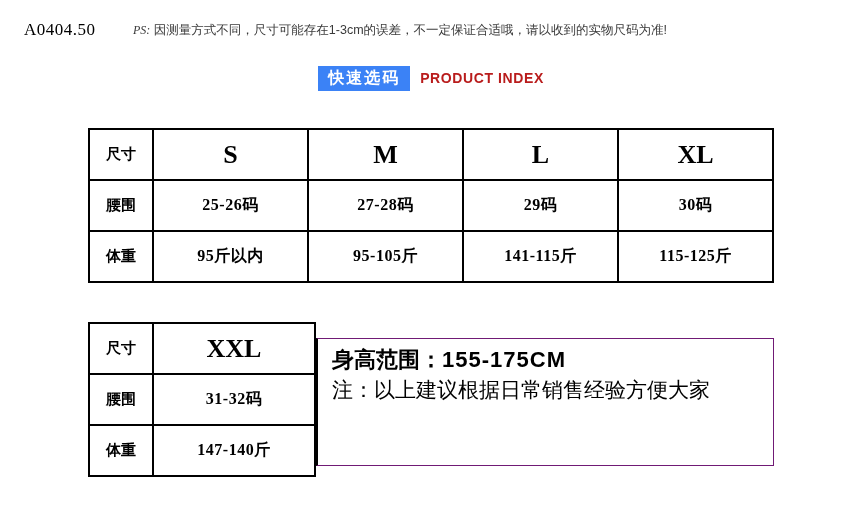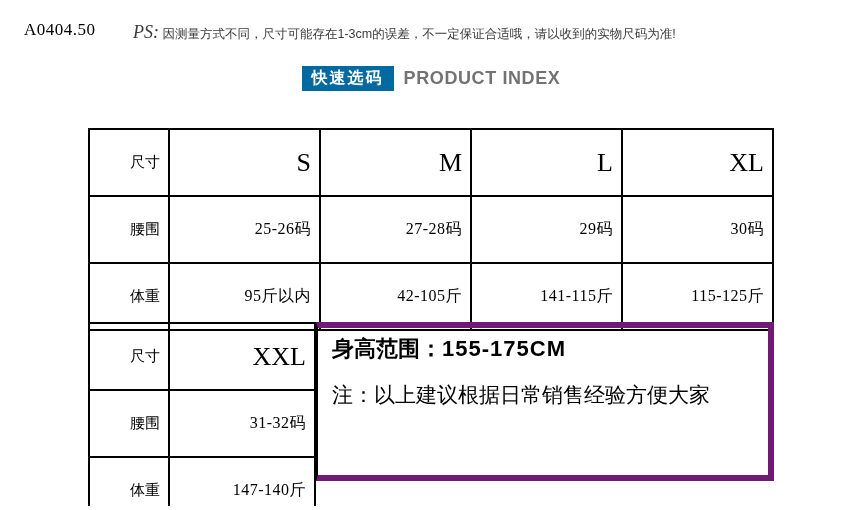--- a/index.html
+++ b/index.html
@@ -38,68 +38,69 @@
     left: 133px;
     top: 4px;
     font-family: "Liberation Sans", sans-serif;
     font-size: 12.5px;
     color: #3a3a3a;
     white-space: nowrap;
   }
   .ps-label {
     font-family: "Liberation Serif", serif;
     font-style: italic;
-    font-size: 18px;
+    font-size: 12px;
   }
 
   
   .index-banner {
     position: absolute;
     top: 64px;
     left: 0;
     width: 862px;
     height: 28px;
     display: flex;
     justify-content: center;
     align-items: center;
   }
   .index-banner-inner {
     display: flex;
     align-items: center;
     gap: 10px;
   }
   .index-cn {
-    background: #0369a1;
+    background: #3b82f6;
     color: #ffffff;
     font-family: Liberation Serif, serif;
     font-weight: bold;
     font-size: 16px;
     letter-spacing: 2px;
     padding: 4px 10px 5px 10px;
     line-height: 1;
   }
   .index-en {
     font-family: "Liberation Sans", sans-serif;
     font-weight: bold;
-    font-size: 18px;
+    font-size: 14px;
     letter-spacing: 0.6px;
-    color: #737373;
+    color: #b91c1c;
   }
 
   
   .size-table {
     position: absolute;
     border-collapse: collapse;
     table-layout: fixed;
   }
   .size-table td {
     border: 2px solid #000000;
-    text-align: right;
+    text-align: center;
     vertical-align: middle;
-    padding: 8px;
+    padding: 0;
+    font-weight: bold;
   }
 
   
   #table-main {
     left: 88px;
     top: 128px;
     width: 686px;
   }
   #table-main .col-label { width: 62px; }
   #table-main td { height: 49px; }
@@ -127,44 +128,44 @@
     top: 322px;
     width: 228px;
   }
   #table-second .col-label { width: 62px; }
   #table-second td { height: 49px; }
 
   
   .notes-box {
     position: absolute;
     left: 316px;
-    top: 322px;
+    top: 338px;
     width: 458px;
-    height: 159px;
-    border: 6px solid #701a75;
+    height: 128px;
+    border: 1px solid #701a75;
     border-left: 2px solid #000000;
     box-sizing: border-box;
     padding: 7px 6px 0 14px;
   }
   .notes-line-1 {
     font-family: "Liberation Sans", sans-serif;
     font-size: 22px;
     font-weight: bold;
     letter-spacing: 0px;
     line-height: 1.25;
     white-space: nowrap;
   }
   .notes-line-1 .hl {
     letter-spacing: 1px;
   }
   .notes-body {
     font-family: "Liberation Sans", sans-serif;
     font-size: 21px;
     line-height: 1.32;
-    margin-top: 18px;
+    margin-top: 2px;
   }
 
   
   .bottom-sliver {
     position: absolute;
     left: 88px;
     bottom: 0;
     width: 686px;
     height: 4px;
     background: #ffffff;
@@ -200,21 +201,21 @@
   <tr>
     <td class="col-label row-label">腰围</td>
     <td class="cell-val">25-26码</td>
     <td class="cell-val">27-28码</td>
     <td class="cell-val">29码</td>
     <td class="cell-val">30码</td>
   </tr>
   <tr>
     <td class="col-label row-label">体重</td>
     <td class="cell-val">95斤以内</td>
-    <td class="cell-val">42-105斤</td>
+    <td class="cell-val">95-105斤</td>
     <td class="cell-val">141-115斤</td>
     <td class="cell-val">115-125斤</td>
   </tr>
 </tbody>
   </table>
 
 <table class="size-table" id="table-second">
   <tbody>
       <tr>
     <td class="col-label row-label">尺寸</td>

